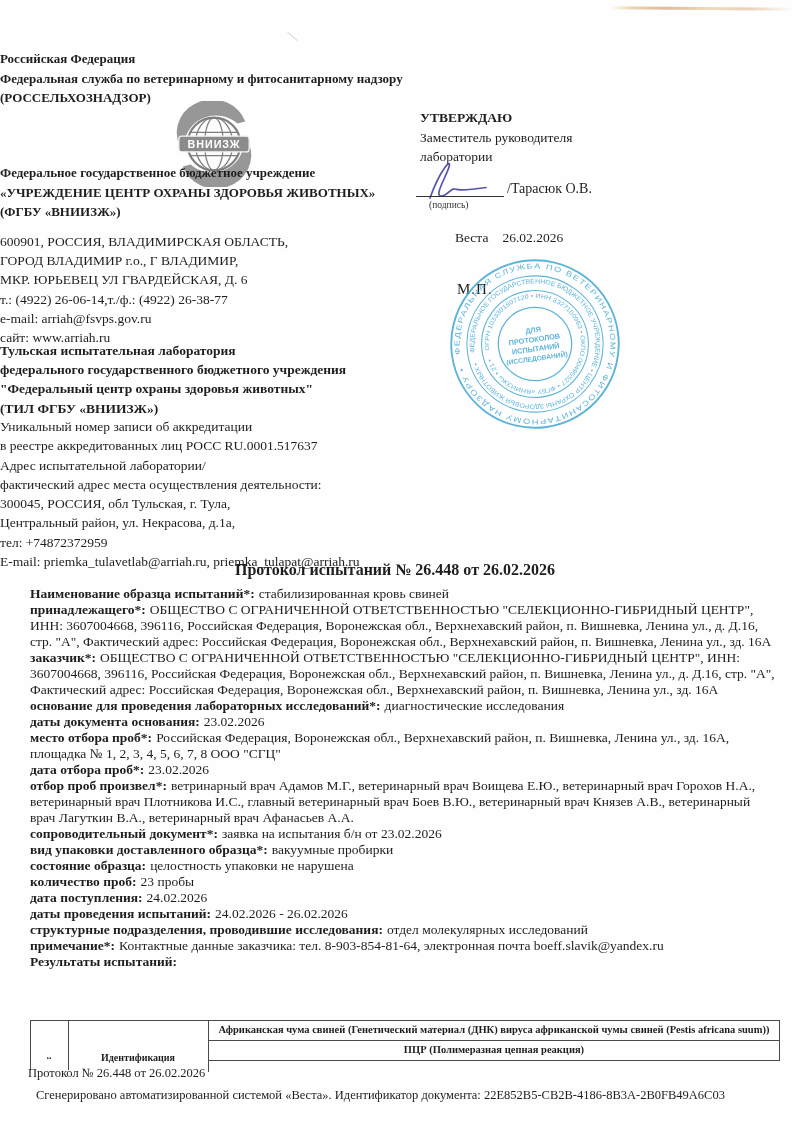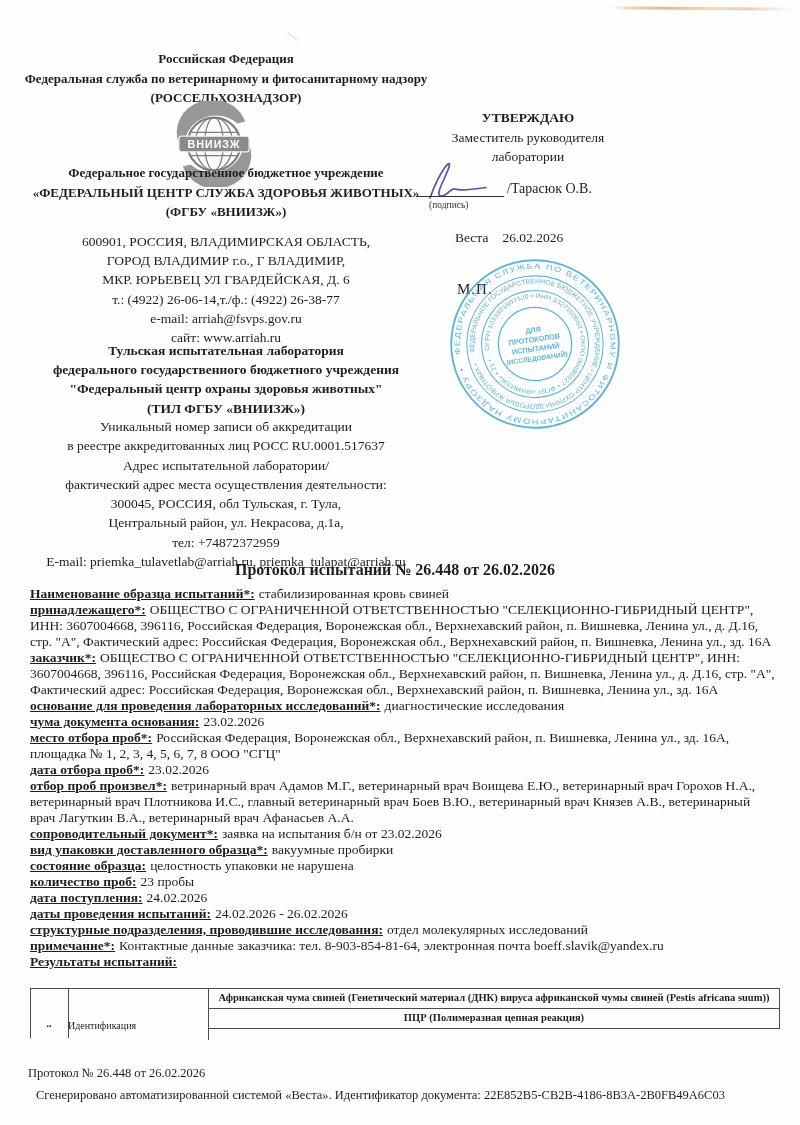--- a/index.html
+++ b/index.html
@@ -2,52 +2,52 @@
 <html><head>
 <meta charset="utf-8">
 <style>
   html,body{margin:0;padding:0;background:#e8e8e8;}
   .page{
     position:relative;width:800px;height:1125px;margin:0 auto;
     background:#fefefe;overflow:hidden;
     font-family:"Liberation Serif","DejaVu Serif",serif;color:#1e1e1e;
   }
   .abs{position:absolute;}
-  .ctr{text-align:center;}
+  .ctr{}
   .b{font-weight:bold;}
   .u{}
   
   .hdr{left:0;top:49px;width:452px;font-size:13px;font-weight:bold;line-height:19.5px;}
   .fgbu{left:0;top:163px;width:452px;font-size:13px;font-weight:bold;line-height:19.5px;}
   .addr{left:0;top:232px;width:452px;font-size:13.5px;line-height:19.2px;}
   .tula{left:0;top:341px;width:452px;font-size:13.5px;font-weight:bold;line-height:19.2px;}
   .accr{left:0;top:417px;width:452px;font-size:13.5px;line-height:19.3px;}
   
   .approve{left:420px;top:108px;width:216px;font-size:13.5px;line-height:19.5px;}
   .sig-line{left:416px;top:196px;width:88px;border-top:1.3px solid #333;height:0;}
   .sig-caption{left:429px;top:200px;font-size:9.5px;color:#333;}
   .signer{left:507px;top:181px;font-size:14px;}
   .dateline{left:455px;top:230px;font-size:13.5px;}
   .dateline .dv{margin-left:14px;}
   .mp{left:457px;top:281px;font-size:15px;letter-spacing:1px;}
   
   .title{left:0;top:561px;width:790px;text-align:center;font-size:16px;font-weight:bold;}
   .body-text{left:30px;top:586px;width:748px;font-size:13.5px;line-height:16px;}
   .body-text p{margin:0;}
-  .fl{font-weight:bold;margin-right:4px;text-decoration:underline;}
-  
-  .rtable{left:30px;top:988px;width:642px;height:52px;font-family:"Liberation Serif","DejaVu Serif",serif;}
+  .fl{font-weight:bold;margin-right:4px;}
+  
+  .rtable{left:30px;top:1020px;width:642px;height:52px;font-family:"Liberation Serif","DejaVu Serif",serif;}
   .rt-top{position:absolute;left:0;top:0;width:750px;border-top:1.5px solid #4a4a4a;}
   .rt-v{position:absolute;top:0;width:0;border-left:1.5px solid #4a4a4a;}
   .rt-h1,.rt-h2{position:absolute;left:178px;width:572px;height:20px;line-height:20px;
     text-align:center;font-weight:bold;font-size:10.5px;border-bottom:1.5px solid #4a4a4a;}
   .rt-h1{top:0;}
   .rt-h2{top:20px;}
   .rt-num{position:absolute;left:0;top:30px;width:38px;text-align:center;font-weight:bold;font-size:10px;}
-  .rt-ident{position:absolute;left:38px;top:32px;width:140px;text-align:left;font-weight:normal;font-size:10px;}
+  .rt-ident{position:absolute;left:38px;top:32px;width:140px;text-align:center;font-weight:bold;font-size:10px;}
   
   .foot1{left:28px;top:1066px;font-size:12.5px;}
   .foot2{left:36px;top:1088px;font-size:12.5px;}
   
   .streak{left:610px;top:7px;width:184px;height:3px;transform:rotate(.4deg);
     background:linear-gradient(90deg,rgba(217,179,106,0) 0%,rgba(217,179,106,.55) 12%,rgba(190,120,60,.5) 30%,rgba(217,179,106,.45) 55%,rgba(200,140,80,.4) 75%,rgba(217,179,106,0) 100%);}
   .slash{left:286px;top:36px;width:13px;height:0;border-top:1.4px solid #b9b9b9;opacity:.55;transform:rotate(40deg);}
   .sans{font-family:"Liberation Sans","DejaVu Sans",sans-serif;}
 </style>
 </head>
@@ -74,21 +74,21 @@
       <line x1="22" y1="32" x2="70" y2="32" stroke="#7e7e7e" stroke-width="1.3"></line>
       <line x1="19" y1="44" x2="73" y2="44" stroke="#7e7e7e" stroke-width="1.3"></line>
       <line x1="22" y1="56" x2="70" y2="56" stroke="#7e7e7e" stroke-width="1.3"></line>
       <rect x="10" y="36" width="72" height="16" rx="3" fill="#8b8b8b" stroke="#f2f2f2" stroke-width="1.4"></rect>
       <text x="46" y="48.5" text-anchor="middle" fill="#ffffff" font-size="11" font-weight="bold" letter-spacing="1" class="sans">ВНИИЗЖ</text>
     </svg>
   </div>
 
   <div class="abs fgbu ctr">
     <div>Федеральное государственное бюджетное учреждение</div>
-    <div>«ФЕДЕРАЛЬНЫЙ ЦЕНТР СЛУЖБА ЗДОРОВЬЯ ЖИВОТНЫХ»</div>
+    <div>«УЧРЕЖДЕНИЕ ЦЕНТР ОХРАНЫ ЗДОРОВЬЯ ЖИВОТНЫХ»</div>
     <div>(ФГБУ  «ВНИИЗЖ»)</div>
   </div>
 
   <div class="abs approve ctr">
     <div class="b">УТВЕРЖДАЮ</div>
     <div>Заместитель руководителя</div>
     <div>лаборатории</div>
   </div>
   <div class="abs" style="left:424px;top:156px;width:100px;height:46px;">
     <svg width="100" height="46" viewBox="0 0 100 46">
@@ -160,21 +160,21 @@
     <div>E-mail: priemka_tulavetlab@arriah.ru, priemka_tulapat@arriah.ru</div>
   </div>
 
   <div class="abs title">Протокол испытаний № 26.448 от 26.02.2026</div>
 
   <div class="abs body-text">
     <p class="field"><span class="fl">Наименование образца испытаний*:</span><span>стабилизированная кровь свиней</span></p>
     <p class="field"><span class="fl">принадлежащего*:</span><span>ОБЩЕСТВО С ОГРАНИЧЕННОЙ ОТВЕТСТВЕННОСТЬЮ "СЕЛЕКЦИОННО-ГИБРИДНЫЙ ЦЕНТР", ИНН: 3607004668, 396116, Российская Федерация, Воронежская обл., Верхнехавский район, п. Вишневка, Ленина ул., д. Д.16, стр. "А", Фактический адрес: Российская Федерация, Воронежская обл., Верхнехавский район, п. Вишневка, Ленина ул., зд. 16А</span></p>
     <p class="field"><span class="fl">заказчик*:</span><span>ОБЩЕСТВО С ОГРАНИЧЕННОЙ ОТВЕТСТВЕННОСТЬЮ "СЕЛЕКЦИОННО-ГИБРИДНЫЙ ЦЕНТР", ИНН: 3607004668, 396116, Российская Федерация, Воронежская обл., Верхнехавский район, п. Вишневка, Ленина ул., д. Д.16, стр. "А", Фактический адрес: Российская Федерация, Воронежская обл., Верхнехавский район, п. Вишневка, Ленина ул., зд. 16А</span></p>
     <p class="field"><span class="fl">основание для проведения лабораторных исследований*:</span><span>диагностические исследования</span></p>
-    <p class="field"><span class="fl">чума документа основания:</span><span>23.02.2026</span></p>
+    <p class="field"><span class="fl">даты документа основания:</span><span>23.02.2026</span></p>
     <p class="field"><span class="fl">место отбора проб*:</span><span>Российская Федерация, Воронежская обл., Верхнехавский район, п. Вишневка, Ленина ул., зд. 16А, площадка № 1, 2, 3, 4, 5, 6, 7, 8 ООО "СГЦ"</span></p>
     <p class="field"><span class="fl">дата отбора проб*:</span><span>23.02.2026</span></p>
     <p class="field"><span class="fl">отбор проб произвел*:</span><span>ветринарный врач Адамов М.Г., ветеринарный врач Воищева Е.Ю., ветеринарный врач Горохов Н.А., ветеринарный врач Плотникова И.С., главный ветеринарный врач Боев В.Ю., ветеринарный врач Князев А.В., ветеринарный врач Лагуткин В.А., ветеринарный врач Афанасьев А.А.</span></p>
     <p class="field"><span class="fl">сопроводительный документ*:</span><span>заявка на испытания б/н от 23.02.2026</span></p>
     <p class="field"><span class="fl">вид упаковки доставленного образца*:</span><span>вакуумные пробирки</span></p>
     <p class="field"><span class="fl">состояние образца:</span><span>целостность упаковки не нарушена</span></p>
     <p class="field"><span class="fl">количество проб:</span><span>23 пробы</span></p>
     <p class="field"><span class="fl">дата поступления:</span><span>24.02.2026</span></p>
     <p class="field"><span class="fl">даты проведения испытаний:</span><span>24.02.2026 - 26.02.2026</span></p>
     <p class="field"><span class="fl">структурные подразделения, проводившие исследования:</span><span>отдел молекулярных исследований</span></p>

